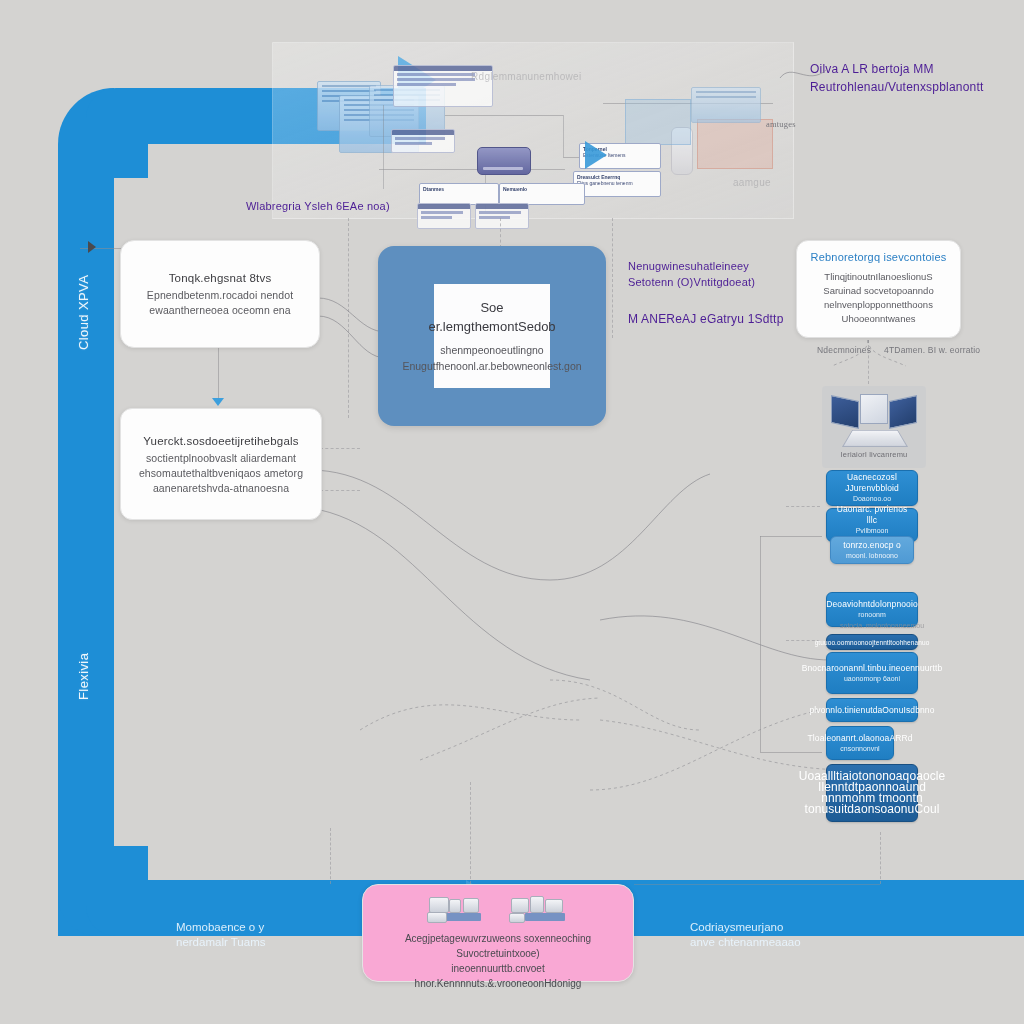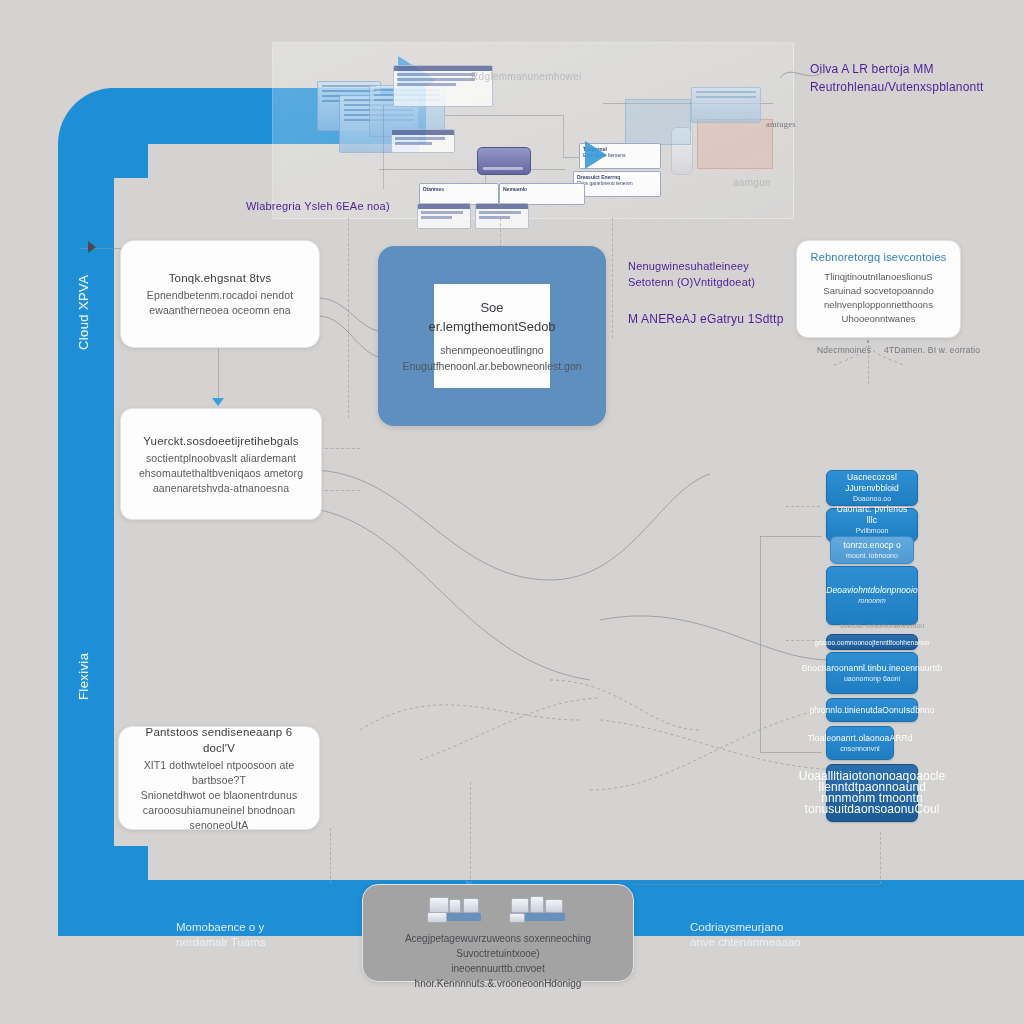--- a/index.html
+++ b/index.html
@@ -268,21 +268,21 @@
     position:absolute;color:#4c1d95;white-space:nowrap;
     letter-spacing:.2px;
   }
   .annot.big{font-size:12px;line-height:18px;}
   .annot.mid{font-size:11px;line-height:16px;}
   .annot.sm{font-size:8.5px;line-height:12px;color:#76767c;}
 
   
   #bottom-card{
     position:absolute;left:362px;top:884px;width:272px;height:98px;
-    background:#a3a3a3;border:1px solid #e3e3e3;border-radius:16px;
+    background:#f9a8d4;border:1px solid #e3e3e3;border-radius:16px;
     box-shadow:0 1px 5px rgba(0,0,0,.12);
     box-sizing:border-box;padding:10px 12px;text-align:center;
   }
   #bottom-card .devs{
     display:flex;justify-content:center;gap:22px;margin-bottom:6px;
   }
   .dev-ico{width:62px;height:30px;position:relative;}
   .dev-ico .box{
     position:absolute;background:linear-gradient(180deg,#f3f4f7,#ccd1da);
     border:1px solid #a8aeba;border-radius:2px;
@@ -489,62 +489,63 @@
     <div class="ln">ewaantherneoea  oceomn ena</div>
   </div>
 
   <div class="card-white" id="card-mid-left" style="left:120px;top:408px;width:202px;height:112px;border-radius:12px;">
     <div class="ttl">Yuerckt.sosdoeetijretihebgals</div>
     <div class="ln">soctientplnoobvaslt aliardemant</div>
     <div class="ln">ehsomautethaltbveniqaos ametorg</div>
     <div class="ln">aanenaretshvda-atnanoesna</div>
   </div>
 
-  <div class="card-white" id="card-low-left" style="left:118px;top:726px;width:202px;height:104px;">
-    <div class="ttl">Pantstoos  sendiseneaanp 6 docl'V</div>
-    <div class="ln">XIT1 dothwteloel ntpoosoon ate bartbsoe?T</div>
-    <div class="ln">Snionetdhwot oe blaonentrdunus</div>
-    <div class="ln">carooosuhiamuneinel bnodnoan senoneoUtA</div>
-  </div>
 
   <div class="panel-blue" id="panel-upper" style="left:378px;top:246px;width:228px;height:180px;padding:38px 56px;">
     <div class="inner">
       <div class="ttl">Soe  er.lemgthemontSedob</div>
       <div class="ln">shenmpeonoeutlingno</div>
       <div class="ln">Enugutfhenoonl.ar.bebowneonlest.gon</div>
     </div>
   </div>
 
 
   <div id="services-card">
     <div class="hd">Rebnoretorgq isevcontoies</div>
     <div class="ln">TlinqjtinoutnIlanoeslionuS</div>
     <div class="ln">Saruinad  socvetopoanndo</div>
     <div class="ln">nelnvenplopponnetthoons  Uhooeonntwanes</div>
   </div>
   <div class="annot sm" style="left:817px;top:344px;">Ndecmnoines</div>
   <div class="annot sm" style="left:884px;top:344px;">4TDamen. BI w. eorratio</div>
 
+  <div id="workstation">
+    <div id="ws-screen-l"></div>
+    <div id="ws-screen-c"></div>
+    <div id="ws-screen-r"></div>
+    <div id="ws-kbd"></div>
+    <div id="ws-caption">Ieriaiorl livcanremu</div>
+  </div>
 
   <div class="btn-blue" style="left:826px;top:470px;width:92px;height:36px;">
     <div class="t">Uacnecozosl JJurenvbbloid</div>
     <div class="s">Doaonoo.oo</div>
   </div>
 
   <div class="btn-blue" style="left:826px;top:508px;width:92px;height:34px;">
     <div class="t">Uaonarc.  pvrienos  lllc</div>
     <div class="s">Pvilbmoon Yoaorlaoopnoan</div>
   </div>
 
   <div class="btn-blue light" style="left:830px;top:536px;width:84px;height:28px;">
     <div class="t">tonrzo.enocp o</div>
     <div class="s">moonl. lobnoono</div>
   </div>
 
-  <div class="btn-blue" style="left:826px;top:566px;width:92px;height:59px;font-style:italic;">
+  <div class="btn-blue" style="left:826px;top:592px;width:92px;height:35px;">
     <div class="t">Deoaviohntdolonpnooio</div>
     <div class="s">ronoonm</div>
   </div>
 
   <div class="stack-sep" style="left:840px;top:622px;">sotocia. mnlontonaneemou</div>
 
   <div class="btn-blue dark" style="left:826px;top:634px;width:92px;height:16px;">
     <div class="t" style="font-size:6.5px;">gtuuoo.oomnoonoojtenntltoohhenanuo</div>
   </div>
 

